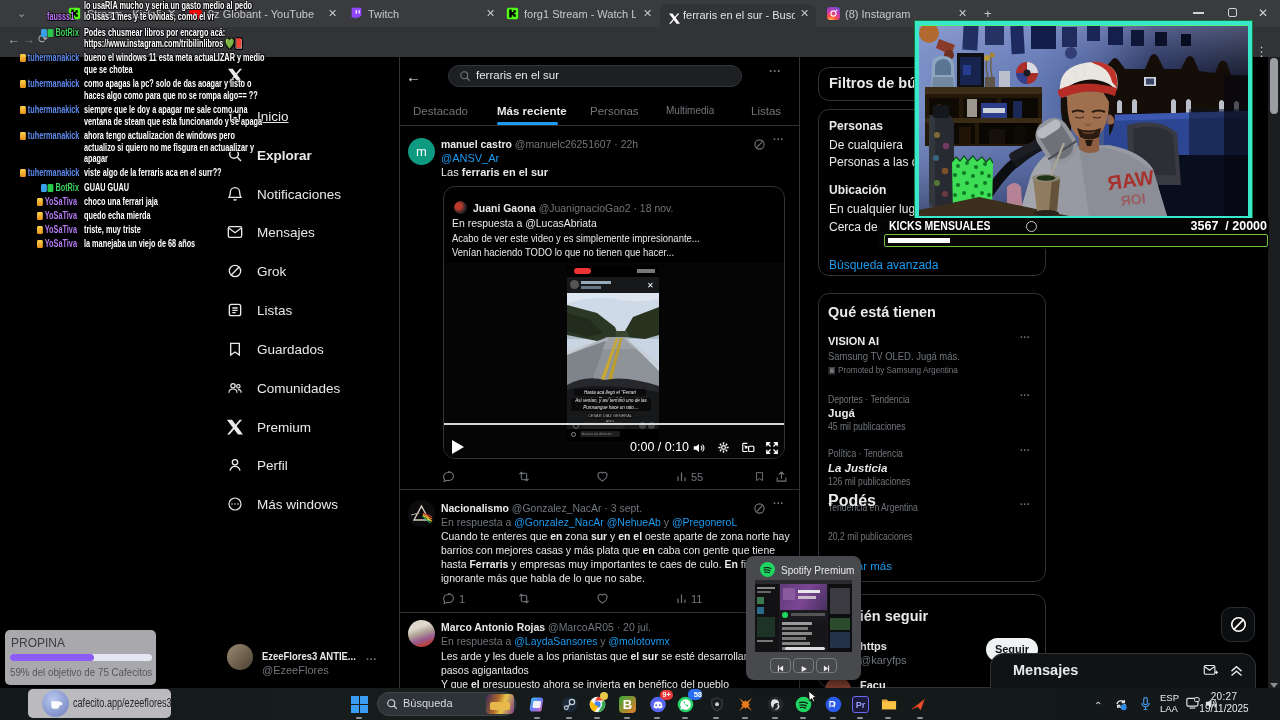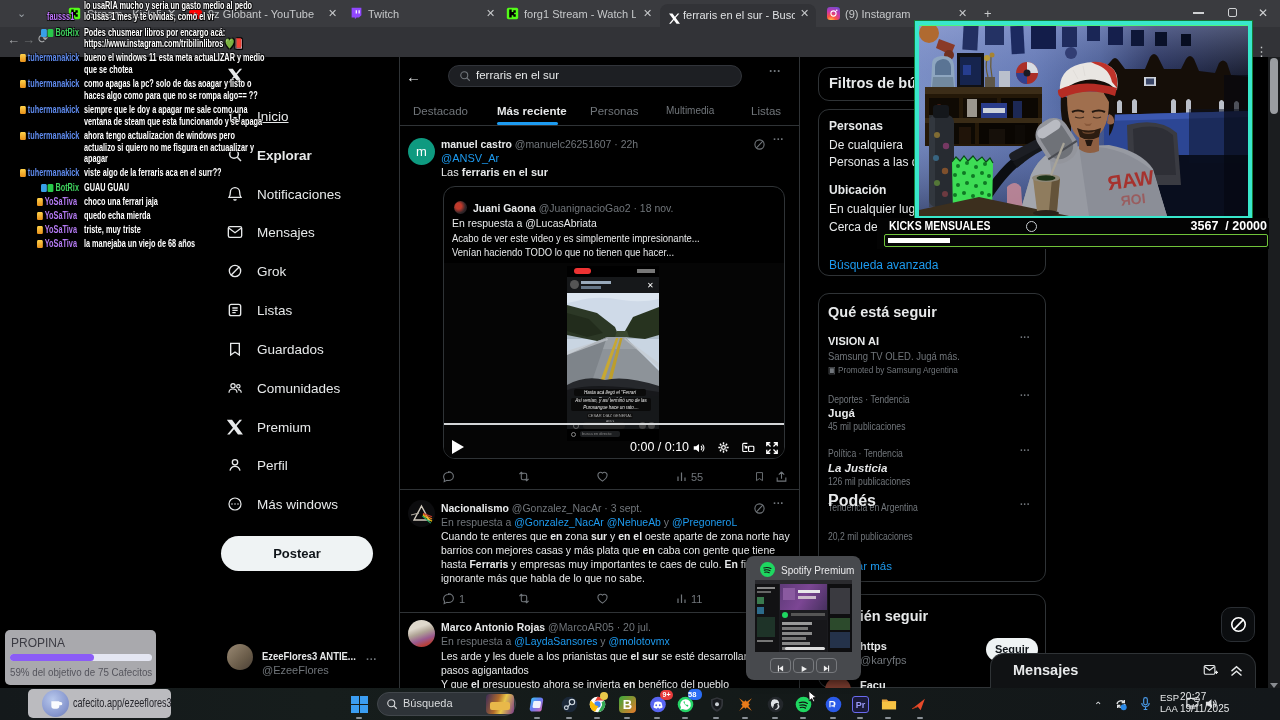--- a/index.html
+++ b/index.html
@@ -81,21 +81,21 @@
             <stop offset="0%" stop-color="#fd5"></stop>
             <stop offset="30%" stop-color="#ff543e"></stop>
             <stop offset="60%" stop-color="#c837ab"></stop>
             <stop offset="100%" stop-color="#5851db"></stop>
           </radialGradient>
         </defs>
         <rect width="16" height="16" rx="4" fill="url(#ig)"></rect>
         <circle cx="8" cy="8" r="3.2" fill="none" stroke="#fff" stroke-width="1.3"></circle>
         <circle cx="12" cy="4" r="1" fill="#fff"></circle>
       </svg>
-    <div class="abs tabtext" style="left:845px;top:8px;">(9) Instagram</div>
+    <div class="abs tabtext" style="left:845px;top:8px;">(8) Instagram</div>
     <div class="abs tabtext" style="left:958px;top:7px;">✕</div>
     <div class="abs tabtext" style="left:984px;top:6px;font-size:13px;">+</div>
     <div class="abs" style="left:1193px;top:12px;width:11px;height:1.5px;background:#cfd1d3;"></div>
     <div class="abs" style="left:1228px;top:8px;width:9px;height:9px;border:1.2px solid #cfd1d3;border-radius:2px;"></div>
     <div class="abs" style="left:1258px;top:6px;color:#cfd1d3;font-size:12px;">✕</div>
   </div>
   <div id="toolbar">
     <div class="abs" style="left:7px;top:5px;color:#a9abad;font-size:13px;">←</div>
     <div class="abs" style="left:22px;top:5px;color:#6e7173;font-size:13px;">→</div>
     <div class="abs" style="left:38px;top:5px;color:#a9abad;font-size:12px;">⟳</div>
@@ -155,21 +155,20 @@
         <path fill="none" stroke="#e7e9ea" stroke-width="2" d="M4.5 20.5c.8-4 3.8-6.5 7.5-6.5s6.7 2.5 7.5 6.5"></path>
       </svg>
     <div class="navitem" style="top:401px;">Perfil</div>
     <svg class="navico" style="top:439px;" viewBox="0 0 24 24">
         <circle cx="12" cy="12" r="9" fill="none" stroke="#e7e9ea" stroke-width="1.8"></circle>
         <circle cx="7.5" cy="12" r="1.1" fill="#e7e9ea"></circle>
         <circle cx="12" cy="12" r="1.1" fill="#e7e9ea"></circle>
         <circle cx="16.5" cy="12" r="1.1" fill="#e7e9ea"></circle>
       </svg>
     <div class="navitem" style="top:440px;">Más windows</div>
-    <div class="abs" style="left:221px;top:479px;width:152px;height:35px;background:#eff3f4;border-radius:18px;text-align:center;line-height:35px;color:#0f1419;font-weight:bold;font-size:13px;">Postear</div>
     <div class="abs" style="left:227px;top:587px;width:26px;height:26px;border-radius:50%;background:linear-gradient(135deg,#9a8a74,#6b5d4a 60%,#4a4036);"></div>
     <div class="abs bold sx88" style="left:262px;top:593px;font-size:11px;">EzeeFlores3 ANTIE...</div>
     <div class="abs gray" style="left:262px;top:607px;font-size:11px;">@EzeeFlores</div>
     <div class="abs gray bold" style="left:366px;top:596px;font-size:11px;">···</div>
     <div id="maincol">
 
       <div class="abs" style="left:406px;top:11px;color:#e7e9ea;font-size:15px;">←</div>
       <div class="abs" style="left:448px;top:8px;width:294px;height:22px;background:#1d1f23;border:1px solid #31343a;border-radius:11px;"></div>
       <svg class="abs" style="left:459px;top:13px;" width="12" height="12" viewBox="0 0 24 24">
           <circle cx="10.5" cy="10.5" r="7" fill="none" stroke="#71767b" stroke-width="2.2"></circle>
@@ -331,21 +330,21 @@
       <div class="abs bold" style="left:829px;top:18px;font-size:14.5px;">Filtros de búsqueda</div>
       <div class="panel" style="left:818px;top:52px;width:228px;height:167px;"></div>
       <div class="abs bold" style="left:829px;top:62px;font-size:12px;">Personas</div>
       <div class="abs" style="left:829px;top:81px;font-size:12px;">De cualquiera</div>
       <div class="abs" style="left:829px;top:98px;font-size:12px;">Personas a las que sigues</div>
       <div class="abs bold" style="left:829px;top:126px;font-size:12px;">Ubicación</div>
       <div class="abs" style="left:829px;top:145px;font-size:12px;">En cualquier lugar</div>
       <div class="abs" style="left:829px;top:163px;font-size:12px;">Cerca de ti</div>
       <div class="abs blue" style="left:829px;top:201px;font-size:12px;">Búsqueda avanzada</div>
       <div class="panel" style="left:818px;top:236px;width:228px;height:289px;"></div>
-      <div class="abs bold" style="left:828px;top:247px;font-size:14.5px;">Qué está seguir</div>
+      <div class="abs bold" style="left:828px;top:247px;font-size:14.5px;">Qué está tienen</div>
       <div class="abs bold" style="left:828px;top:278px;font-size:11px;">VISION AI</div>
       <div class="abs gray bold" style="left:1020px;top:275px;font-size:10px;">···</div>
       <div class="abs gray sx88" style="left:828px;top:293px;font-size:11px;">Samsung TV OLED. Jugá más.</div>
       <div class="abs gray sx88" style="left:828px;top:307px;font-size:9.5px;">▣ Promoted by Samsung Argentina</div>
       <div class="abs gray sx88" style="left:828px;top:337px;font-size:10px;">Deportes · Tendencia</div>
       <div class="abs gray bold" style="left:1020px;top:333px;font-size:10px;">···</div>
       <div class="abs bold" style="left:828px;top:350px;font-size:11.5px;">Jugá</div>
       <div class="abs gray sx88" style="left:828px;top:364px;font-size:10px;">45 mil publicaciones</div>
       <div class="abs gray sx88" style="left:828px;top:391px;font-size:10px;">Política · Tendencia</div>
       <div class="abs gray bold" style="left:1020px;top:388px;font-size:10px;">···</div>
@@ -728,21 +727,21 @@
         <path d="M7 9c3-1.5 7-1.5 10 0l1.5 7c-2 1.5-4 2-5 2l-.7-1.5h-1.6L10.5 18c-1 0-3-.5-5-2z" fill="#fff"></path>
         <circle cx="9.5" cy="13" r="1.3" fill="#5865f2"></circle>
         <circle cx="14.5" cy="13" r="1.3" fill="#5865f2"></circle>
       </svg>
     <div class="abs" style="left:660px;top:2px;width:13px;height:10px;background:#e83c3c;border-radius:5px;color:#fff;font-size:7px;text-align:center;line-height:10px;font-weight:bold;">9+</div>
     <svg class="tbico" style="left:677px;" width="17" height="17" viewBox="0 0 24 24">
         <circle cx="12" cy="12" r="11" fill="#25d366"></circle>
         <path d="M12 4.5a7.5 7.5 0 0 0-6.3 11.5L4.5 19.5l3.7-1.1A7.5 7.5 0 1 0 12 4.5z" fill="#fff"></path>
         <path d="M9 8.5c2 4.5 4.5 6 6.5 6.5l.5-2-2-1-1 .7c-1-.6-2-1.6-2.5-2.7l.8-.9-1-2z" fill="#25d366"></path>
       </svg>
-    <div class="abs" style="left:688px;top:1px;width:14px;height:11px;background:#2a6df4;border-radius:5px;color:#fff;font-size:7.5px;text-align:left;line-height:11px;font-weight:bold;">58</div>
+    <div class="abs" style="left:688px;top:1px;width:14px;height:11px;background:#2a6df4;border-radius:5px;color:#fff;font-size:7.5px;text-align:right;line-height:11px;font-weight:bold;">58</div>
     <svg class="tbico" style="left:709px;" width="16" height="17" viewBox="0 0 24 24">
         <path d="M12 1l9 3v7c0 6-4 10-9 12-5-2-9-6-9-12V4z" fill="#33363b"></path>
         <path d="M12 3.5l6.5 2.2v5.3c0 4.5-3 7.5-6.5 9-3.5-1.5-6.5-4.5-6.5-9V5.7z" fill="#17191c"></path>
         <circle cx="12" cy="11.5" r="3" fill="#caced3"></circle>
       </svg>
     <svg class="tbico" style="left:737px;" width="17" height="17" viewBox="0 0 24 24">
         <path d="M3 3l7 5 2-2 2 2 7-5-5 7 2 2-2 2 5 7-7-5-2 2-2-2-7 5 5-7-2-2 2-2z" fill="#e87a1a"></path>
       </svg>
     <svg class="tbico" style="left:767px;" width="17" height="17" viewBox="0 0 24 24">
         <circle cx="12" cy="12" r="11" fill="#23272b"></circle>
@@ -798,15 +797,15 @@
       <div class="abs" style="left:654px;top:29px;width:6px;height:2px;border-radius:1px;background:#8a9096;"></div>
       <div class="abs" style="left:682px;top:29px;width:6px;height:2px;border-radius:1px;background:#8a9096;"></div>
       <div class="abs" style="left:713px;top:29px;width:6px;height:2px;border-radius:1px;background:#8a9096;"></div>
       <div class="abs" style="left:742px;top:29px;width:6px;height:2px;border-radius:1px;background:#8a9096;"></div>
       <div class="abs" style="left:772px;top:29px;width:6px;height:2px;border-radius:1px;background:#8a9096;"></div>
       <div class="abs" style="left:800px;top:29px;width:6px;height:2px;border-radius:1px;background:#8a9096;"></div>
       <div class="abs" style="left:830px;top:29px;width:6px;height:2px;border-radius:1px;background:#8a9096;"></div>
       <div class="abs" style="left:857px;top:29px;width:6px;height:2px;border-radius:1px;background:#8a9096;"></div>
       <div class="abs" style="left:885px;top:29px;width:6px;height:2px;border-radius:1px;background:#8a9096;"></div>
       <div class="abs" style="left:917px;top:29px;width:6px;height:2px;border-radius:1px;background:#8a9096;"></div>
-      <div class="abs" style="left:1180px;top:3px;width:88px;text-align:left;color:#e7e9ea;font-size:10px;line-height:12px;"><span style="letter-spacing:0.3px;">20:27</span><br>19/11/2025</div>
+      <div class="abs" style="left:1180px;top:3px;width:88px;text-align:center;color:#e7e9ea;font-size:10px;line-height:12px;"><span style="letter-spacing:0.3px;">20:27</span><br>19/11/2025</div>
   </div>
 </div>
 
 </body></html>

